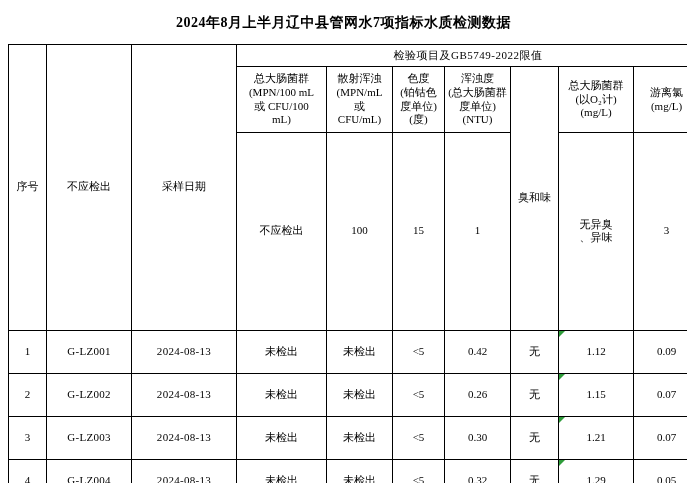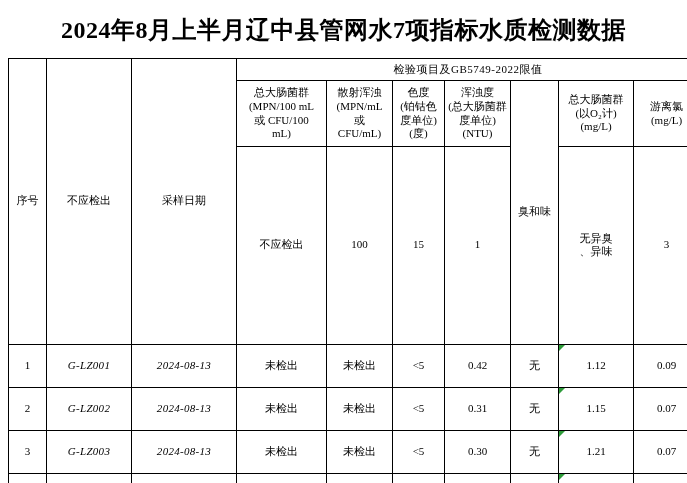--- a/index.html
+++ b/index.html
@@ -18,21 +18,21 @@
     position: relative;
     width: 687px;
     height: 483px;
     box-sizing: border-box;
     padding: 0 8px;
   }
   .doc-title {
     text-align: center;
     font-family: "Liberation Serif", serif;
     font-weight: bold;
-    font-size: 24px;
+    font-size: 14px;
     letter-spacing: 0.5px;
     padding-top: 14px;
     padding-bottom: 12px;
     white-space: nowrap;
   }
   table.data {
     border-collapse: collapse;
     width: 671px;
     table-layout: fixed;
     font-family: "Liberation Serif", serif;
@@ -59,21 +59,20 @@
   }
   .limit-cell {
     font-size: 10.5px;
   }
   .val {
     font-size: 11.5px;
   }
   .code {
     font-size: 11.5px;
     letter-spacing: 0.3px;
-    font-style: italic;
   }
   
   .flag {
     position: absolute;
     top: 0;
     left: 0;
     width: 0;
     height: 0;
     border-top: 6px solid #2e9c3a;
     border-right: 6px solid transparent;
@@ -178,21 +177,21 @@
         <td class="val">0.09</td>
       </tr>
 
       <tr class="r-body">
         <td class="val">2</td>
         <td class="code">G-LZ002</td>
         <td class="code">2024-08-13</td>
         <td class="val">未检出</td>
         <td class="val">未检出</td>
         <td class="val">&lt;5</td>
-        <td class="val">0.31</td>
+        <td class="val">0.26</td>
         <td class="val">无</td>
         <td class="val"><span class="flag"></span>1.15</td>
         <td class="val">0.07</td>
       </tr>
 
       <tr class="r-body">
         <td class="val">3</td>
         <td class="code">G-LZ003</td>
         <td class="code">2024-08-13</td>
         <td class="val">未检出</td>

